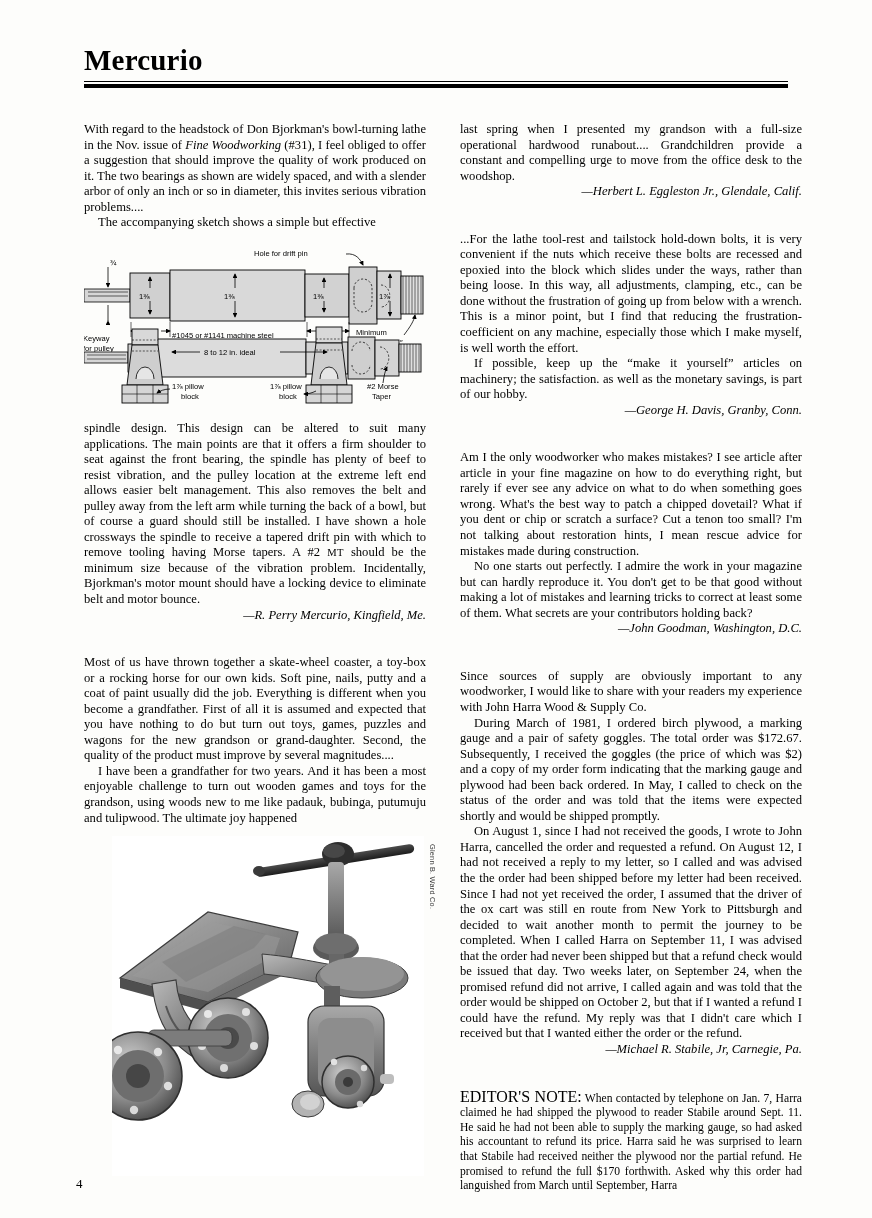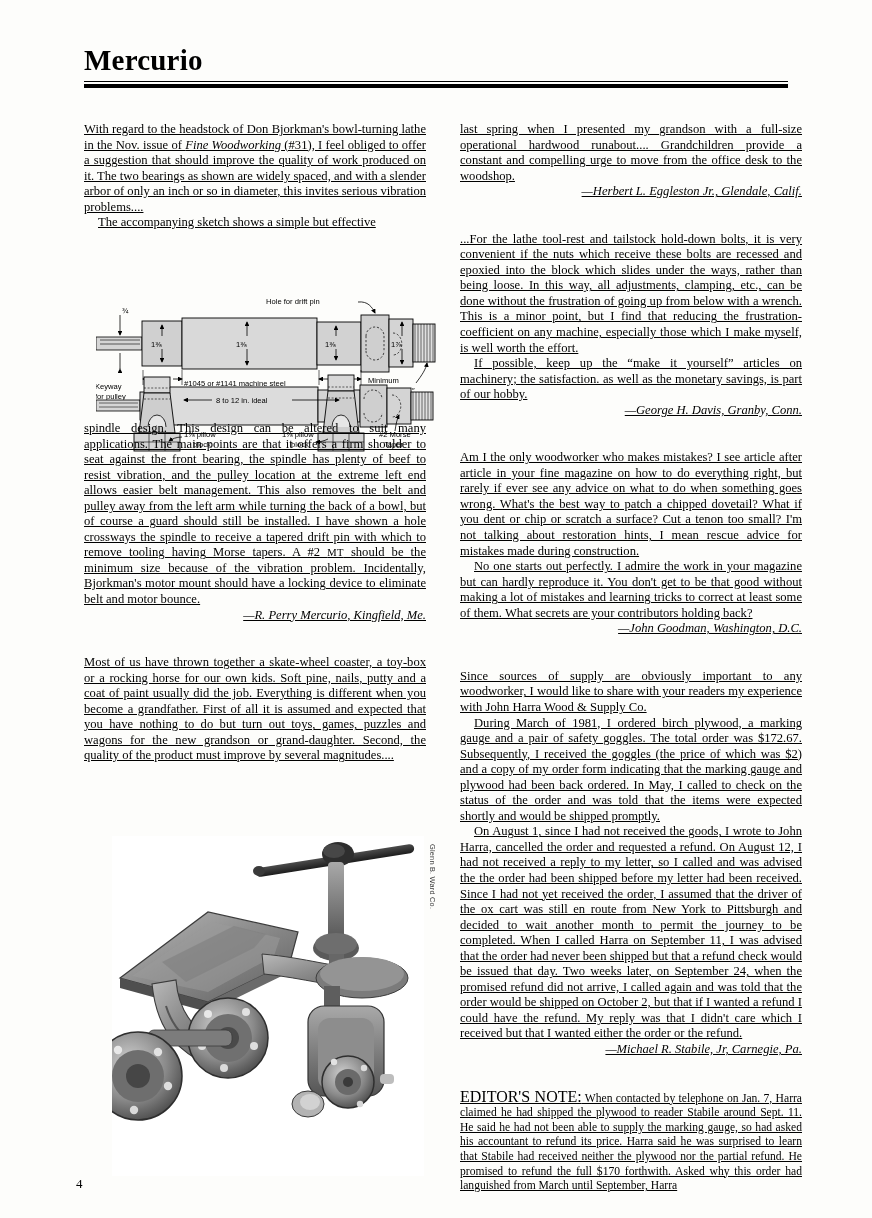--- a/index.html
+++ b/index.html
@@ -57,21 +57,20 @@
     text-align: justify;
     text-justify: inter-word;
     hyphens: none;
   }
   #col-left  { left: 84px;  top: 122px; }
   #col-right { left: 460px; top: 122px; }
 
   .column p {
     margin: 0;
     text-indent: 14px;
-    text-decoration: underline;
   }
   .column p.noindent { text-indent: 0; }
   .column p.gap-before { margin-top: 32px; }
   .sig-line {
     text-align: right;
     font-style: italic;
     text-indent: 0;
   }
   .smallcaps {
     font-variant: small-caps;
@@ -79,25 +78,24 @@
   }
   .sc {
     font-size: 10.6px;
     letter-spacing: 0.3px;
   }
   em, .ital { font-style: italic; }
 
   
   #diagram {
     position: absolute;
-    left: 96px;
+    left: 84px;
     top: 243px;
     width: 344px;
     height: 175px;
-    margin-top: 48px;
   }
   #diagram svg { display: block; }
 
   
   #photo-block {
     position: absolute;
     left: 92px;
     top: 836px;
     width: 345px;
     height: 345px;
@@ -306,20 +304,21 @@
     </svg>
   </div>
 
   <div class="column" style="left:84px; top:421px;">
 
     <p class="noindent"><span>spindle design. This design can be altered to suit many applications. The main points are that it offers a firm shoulder to seat against the front bearing, the spindle has plenty of beef to resist vibration, and the pulley location at the extreme left end allows easier belt management. This also removes the belt and pulley away from the left arm while turning the back of a bowl, but of course a guard should still be installed. I have shown a hole crossways the spindle to receive a tapered drift pin with which to remove tooling having Morse tapers. A #2 </span><span class="sc">MT</span><span> should be the minimum size because of the vibration problem. Incidentally, Bjorkman's motor mount should have a locking device to eliminate belt and motor bounce.</span></p>
     <p class="sig-line">—R. Perry Mercurio, Kingfield, Me.</p>
 
     <p class="noindent gap-before"><span>Most of us have thrown together a skate-wheel coaster, a toy-box or a rocking horse for our own kids. Soft pine, nails, putty and a coat of paint usually did the job. Everything is different when you become a grandfather. First of all it is assumed and expected that you have nothing to do but turn out toys, games, puzzles and wagons for the new grandson or grand-daughter. Second, the quality of the product must improve by several magnitudes....</span></p>
 
+    <p><span>I have been a grandfather for two years. And it has been a most enjoyable challenge to turn out wooden games and toys for the grandson, using woods new to me like padauk, bubinga, putumuju and tulipwood. The ultimate joy happened</span></p>
   </div>
 
   <div id="photo-block">
     <div id="photo">
       <svg width="312" height="340" viewBox="0 0 312 340" xmlns="http://www.w3.org/2000/svg">
         <defs>
           <linearGradient id="gWood" x1="0" y1="0" x2="1" y2="1">
             <stop offset="0%" stop-color="#b9b9b9"></stop>
             <stop offset="45%" stop-color="#8e8e8e"></stop>
             <stop offset="100%" stop-color="#5f5f5f"></stop>

